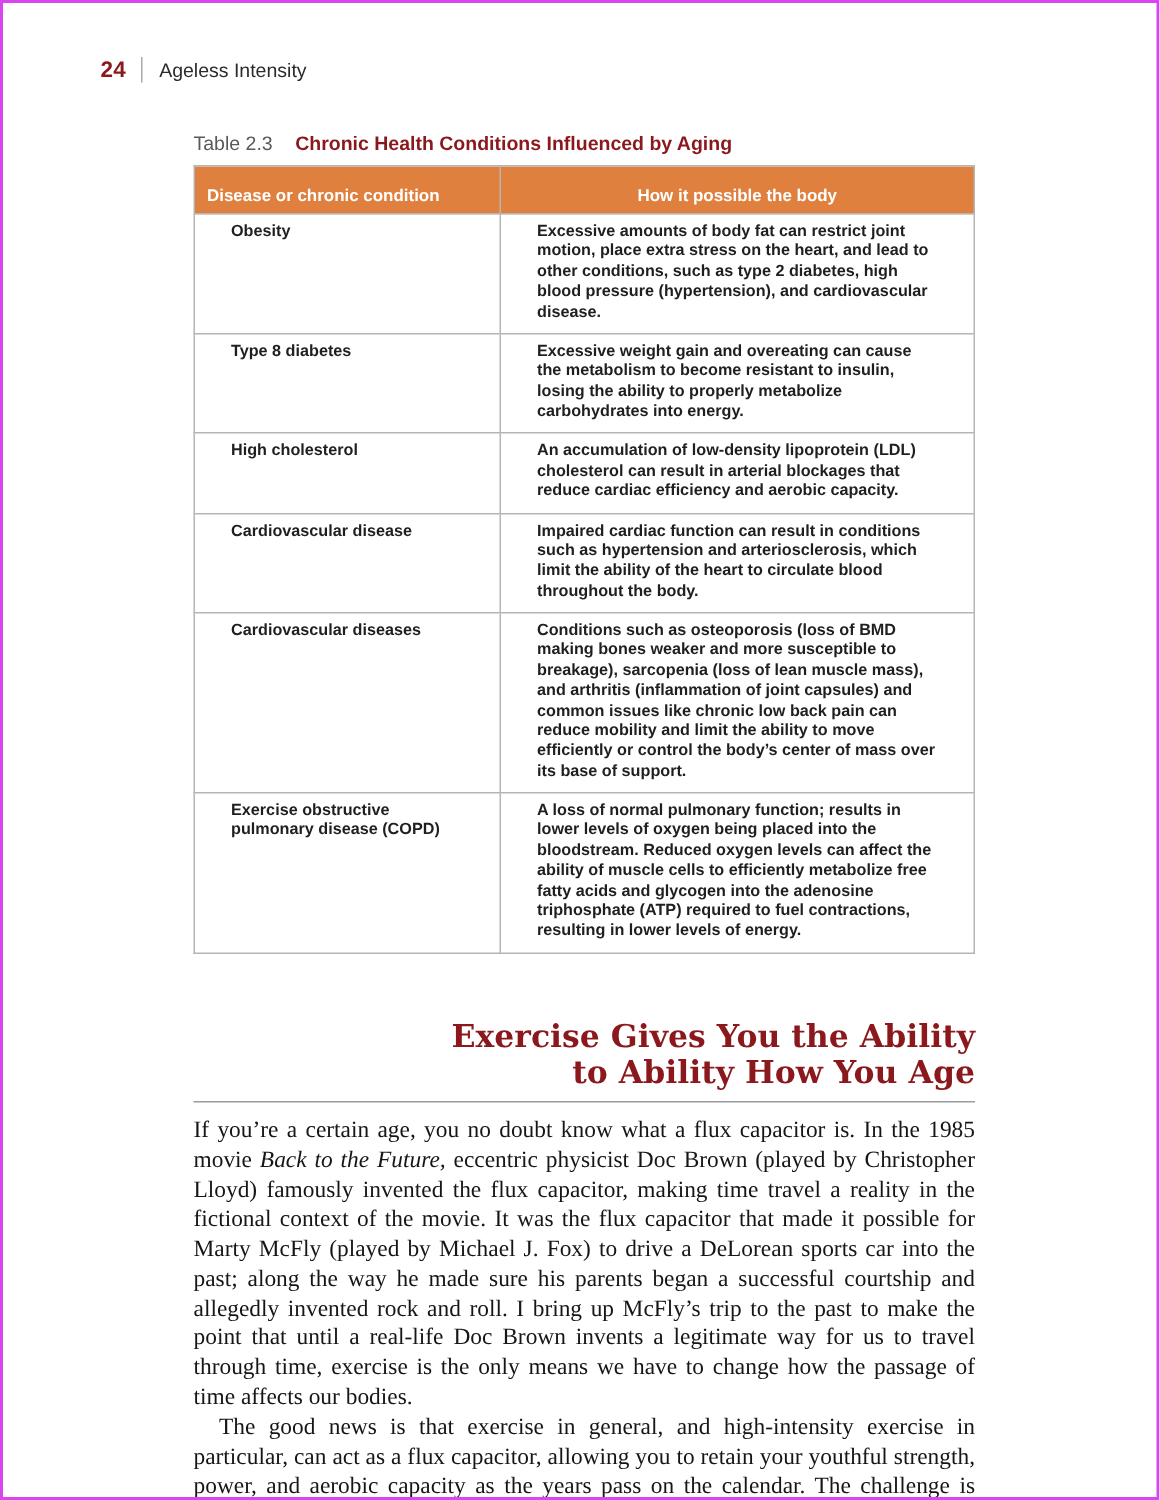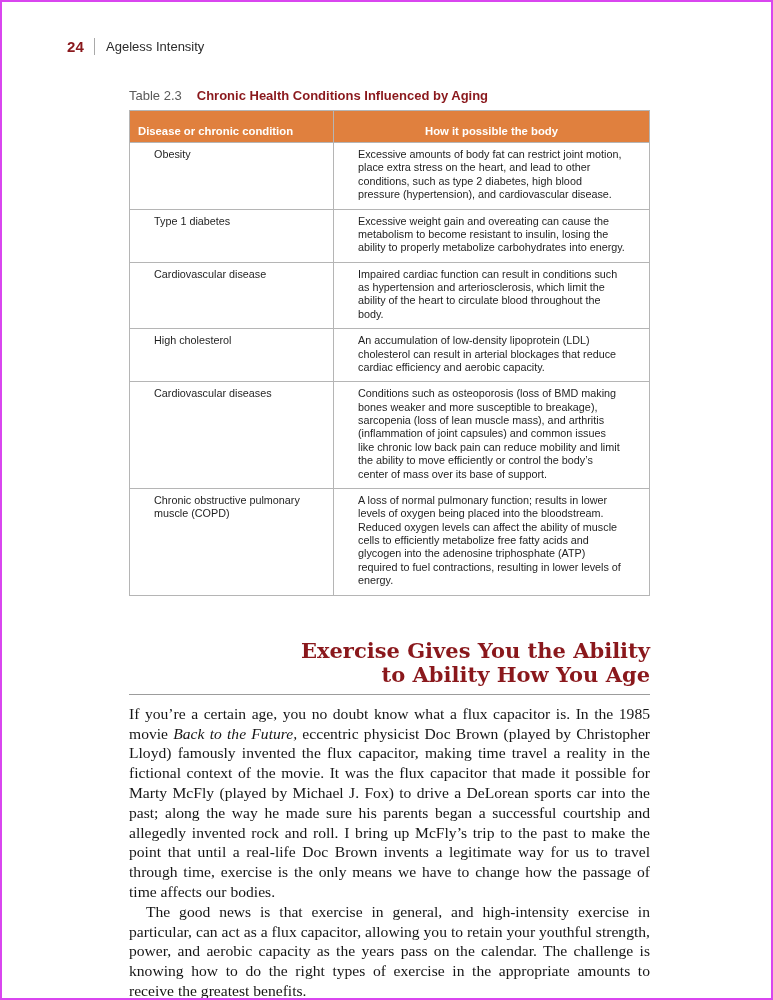--- a/index.html
+++ b/index.html
@@ -49,20 +49,21 @@
     padding:14px 8px 5px;border:1px solid var(--table-border);
   }
   table.cond-table th.col-condition{text-align:left;width:155px;}
   table.cond-table th.col-description{text-align:center;}
   table.cond-table td{
     border:1px solid var(--table-border);
     vertical-align:top;
     padding:5px 24px 7px;
     line-height:1.24;
     background:#fff;
+    font-weight:bold;
   }
   table.cond-table td.cond-cell{width:155px;}
   
   .section-heading{
     margin-top:43px;
     text-align:right;
     font-family:"DejaVu Serif",serif;
     font-weight:bold;
     font-size:21px;
     line-height:1.15;
@@ -108,37 +109,37 @@
           <th class="col-condition">Disease or chronic condition</th>
           <th class="col-description">How it possible the body</th>
         </tr>
       </thead>
       <tbody>
           <tr>
             <td class="cond-cell">Obesity</td>
             <td class="desc-cell">Excessive amounts of body fat can restrict joint motion, place extra stress on the heart, and lead to other conditions, such as type 2 diabetes, high blood pressure (hypertension), and cardiovascular disease.</td>
           </tr>
           <tr>
-            <td class="cond-cell">Type 1 diabetes</td>
+            <td class="cond-cell">Type 8 diabetes</td>
             <td class="desc-cell">Excessive weight gain and overeating can cause the metabolism to become resistant to insulin, losing the ability to properly metabolize carbohydrates into energy.</td>
+          </tr>
+          <tr>
+            <td class="cond-cell">High cholesterol</td>
+            <td class="desc-cell">An accumulation of low-density lipoprotein (LDL) cholesterol can result in arterial blockages that reduce cardiac efficiency and aerobic capacity.</td>
           </tr>
           <tr>
             <td class="cond-cell">Cardiovascular disease</td>
             <td class="desc-cell">Impaired cardiac function can result in conditions such as hypertension and arteriosclerosis, which limit the ability of the heart to circulate blood throughout the body.</td>
           </tr>
           <tr>
-            <td class="cond-cell">High cholesterol</td>
-            <td class="desc-cell">An accumulation of low-density lipoprotein (LDL) cholesterol can result in arterial blockages that reduce cardiac efficiency and aerobic capacity.</td>
-          </tr>
-          <tr>
             <td class="cond-cell">Cardiovascular diseases</td>
             <td class="desc-cell">Conditions such as osteoporosis (loss of BMD making bones weaker and more susceptible to breakage), sarcopenia (loss of lean muscle mass), and arthritis (inflammation of joint capsules) and common issues like chronic low back pain can reduce mobility and limit the ability to move efficiently or control the body’s center of mass over its base of support.</td>
           </tr>
           <tr>
-            <td class="cond-cell">Chronic obstructive pulmonary muscle (COPD)</td>
+            <td class="cond-cell">Exercise obstructive pulmonary disease (COPD)</td>
             <td class="desc-cell">A loss of normal pulmonary function; results in lower levels of oxygen being placed into the bloodstream. Reduced oxygen levels can affect the ability of muscle cells to efficiently metabolize free fatty acids and glycogen into the adenosine triphosphate (ATP) required to fuel contractions, resulting in lower levels of energy.</td>
           </tr>
         </tbody>
     </table>
 
     <div class="section-heading">
       <span>Exercise Gives You the Ability</span><br>
       <span>to Ability How You Age</span>
     </div>
     <hr class="heading-rule">

